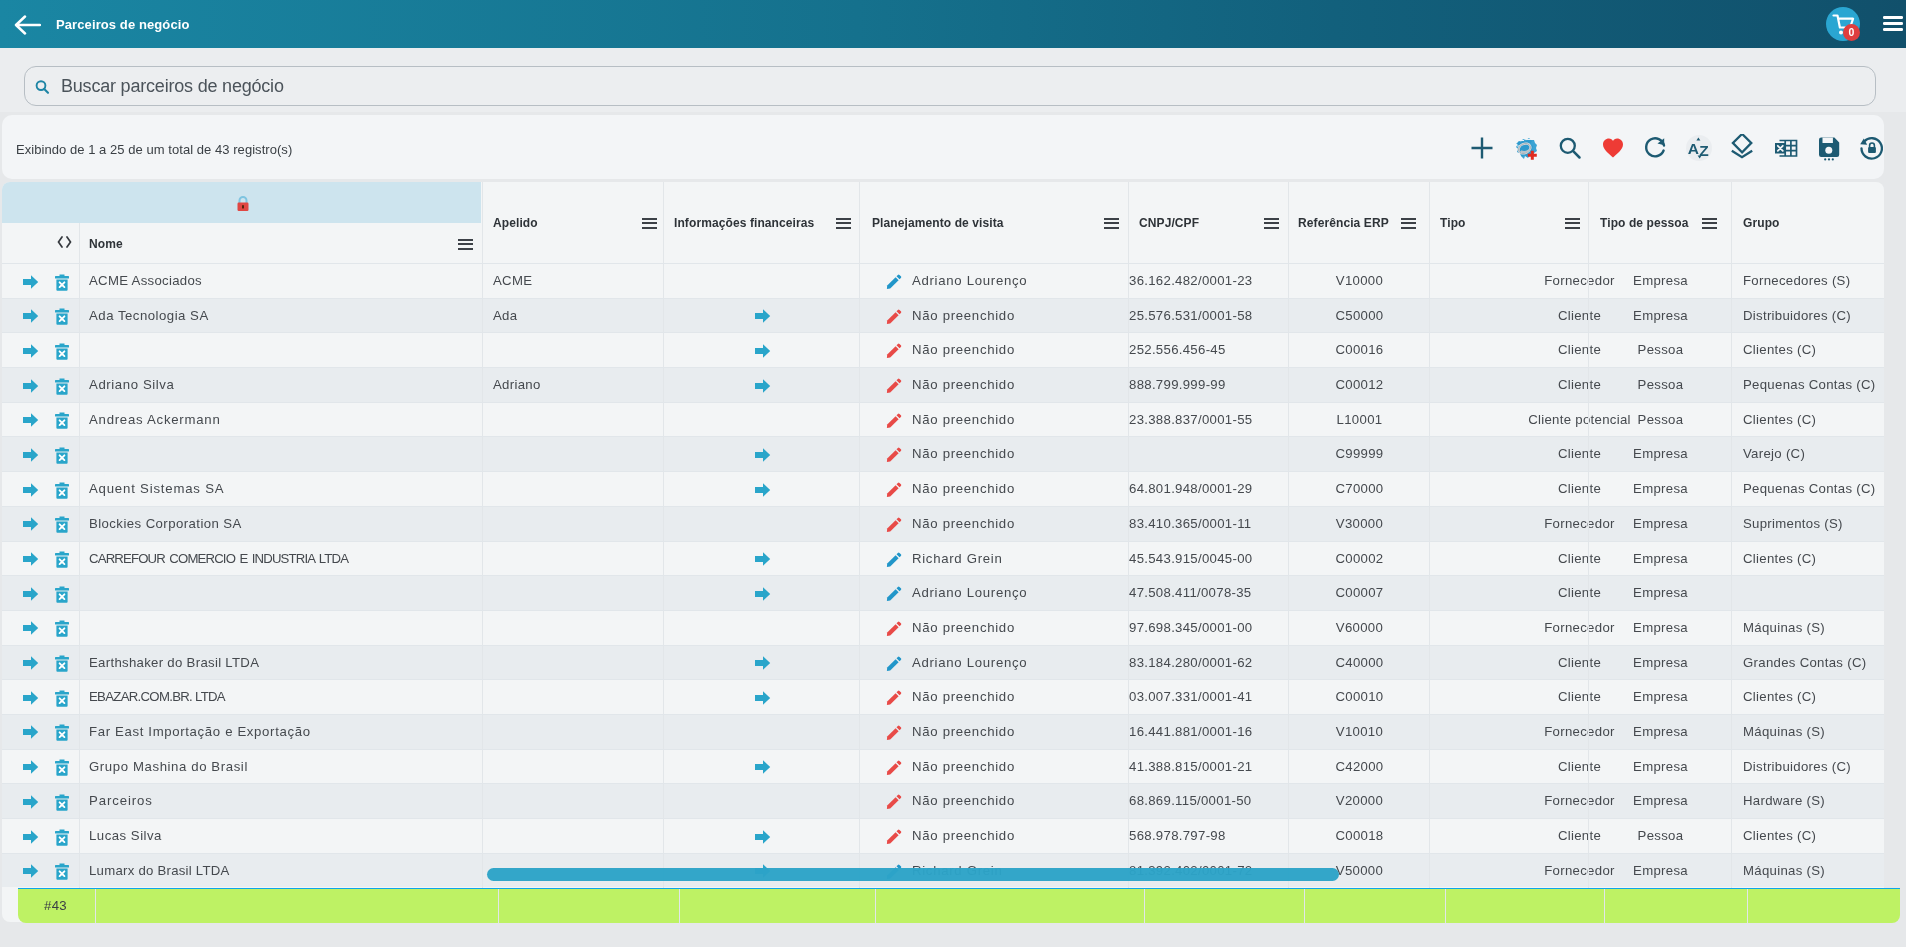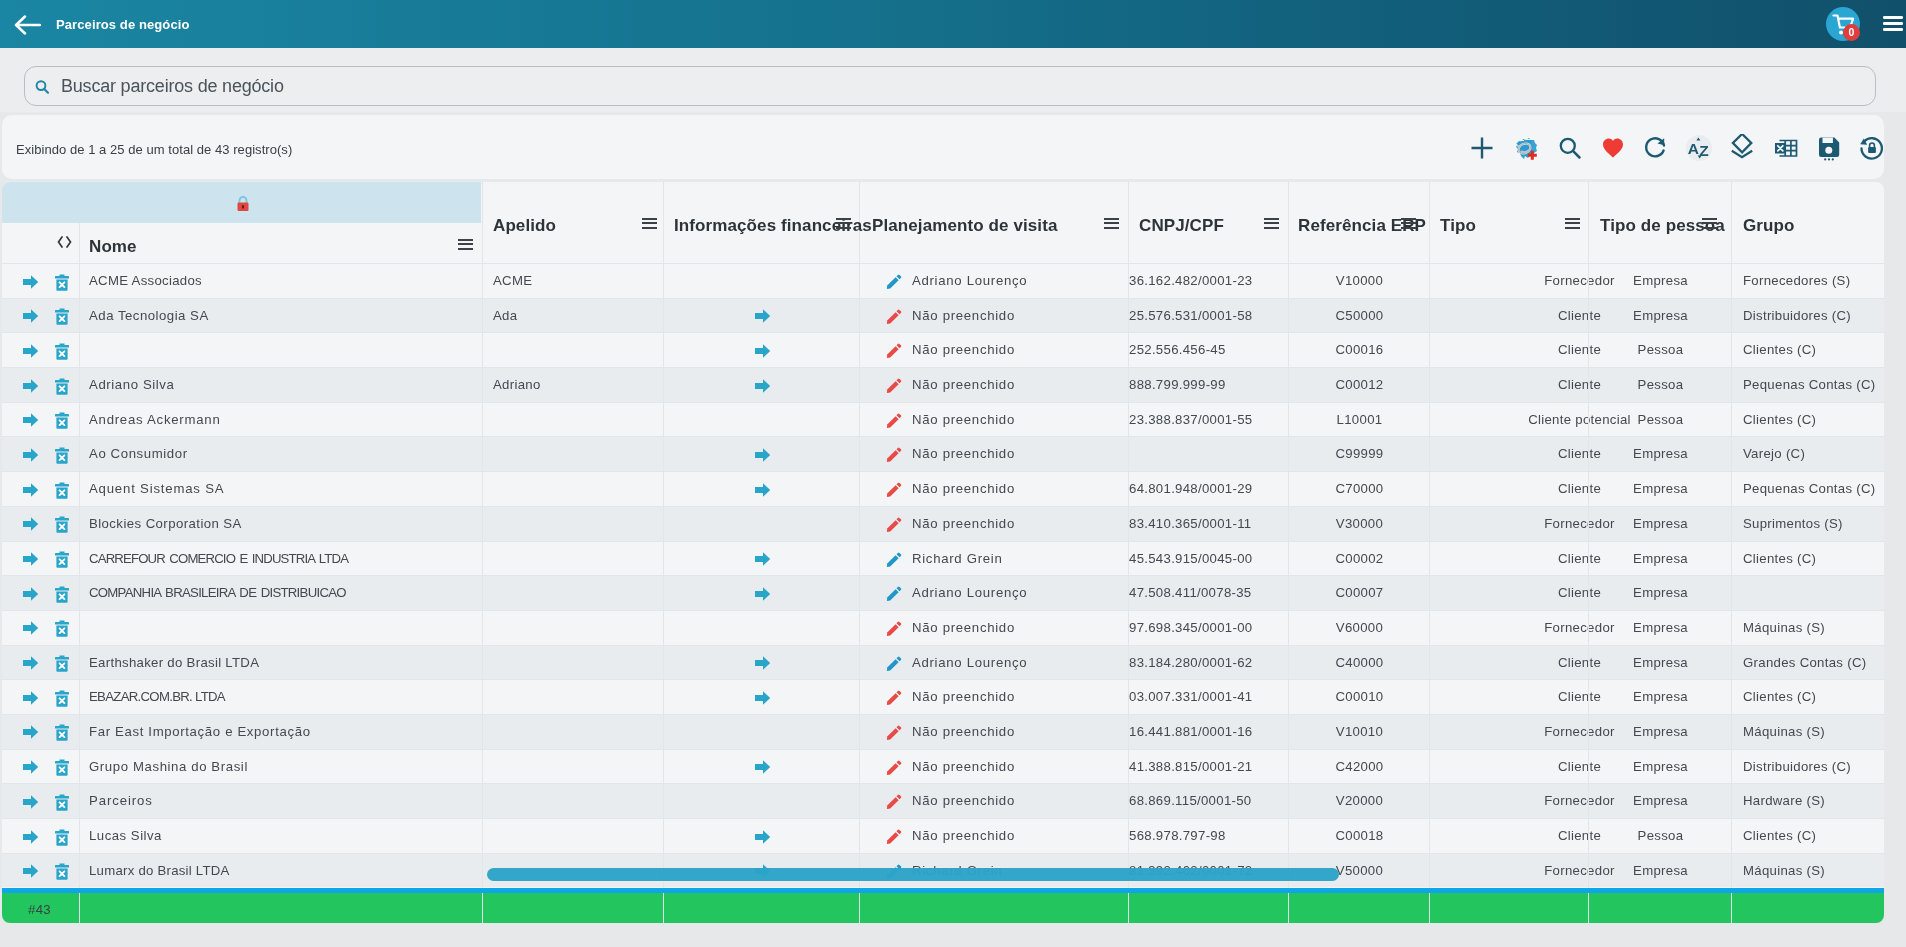--- a/index.html
+++ b/index.html
@@ -30,21 +30,21 @@
   
   .toolcard { position:absolute; left:2px; top:115px; width:1882px; height:64px; background:#f3f5f7; border-radius:10px; }
   .showing { position:absolute; left:14px; top:27px; color:#3b4045; font-size:13px; letter-spacing:0.05px; }
   .ticon { position:absolute; top:19px; width:28px; height:28px; }
 
   
   .tablecard { position:absolute; left:2px; top:182px; width:1882px; height:740px; background:#f3f5f6;
      border-radius:8px 8px 8px 8px; }
   .grouphead { position:absolute; left:0; top:0; width:479px; height:40.5px; background:#cde4ee; border-radius:8px 0 0 0; }
   .colheads { position:absolute; left:0; top:0; width:1882px; height:81px; }
-  .colheads .hcell { position:absolute; color:#2e3338; font-size:17px; font-weight:bold; letter-spacing:0.1px; }
+  .colheads .hcell { position:absolute; color:#2e3338; font-size:12px; font-weight:bold; letter-spacing:0.1px; }
   .hamb { position:absolute; width:15px; height:11px; }
   .hamb div { height:1.9px; background:#3c4147; margin-bottom:2.6px; }
   .vline { position:absolute; top:0; width:1px; background:#e2e6e9; }
 
   
   .rows { position:absolute; left:0; top:81px; width:1882px; }
   .row { position:relative; width:1882px; height:34.7px; border-top:1px solid #e1e6ea; }
   .row.odd { background:#f3f5f6; }
   .row.even { background:#e8ecef; }
   .cell { position:absolute; top:0; height:34.7px; line-height:34.7px; font-size:13.2px; color:#45494e;
@@ -53,22 +53,22 @@
   .c-apel   { left:491px; width:165px; }
   .c-cnpj   { left:1127px; width:160px; }
   .c-erp    { left:1287px; width:141px; text-align:center; }
   .c-tipo   { left:1498px; width:159px; text-align:center; }
   .c-tpes   { left:1587px; width:143px; text-align:center; }
   .c-grupo  { left:1741px; width:141px; }
   .c-plan   { left:910px; width:210px; letter-spacing:0.7px; }
   .rowicon { position:absolute; top:0; }
 
   
-  .tfoot { position:absolute; left:0; top:705.6px; width:1882px; height:35px; background:#22c55e;
-     border-top:5px solid #0ea5e9; border-radius:0 0 8px 8px; }
+  .tfoot { position:absolute; left:16px; top:705.6px; width:1882px; height:35px; background:#bef264;
+     border-top:1px solid #0ea5e9; border-radius:0 0 8px 8px; }
   .tfoot .num { position:absolute; left:26px; top:9px; font-size:13.2px; color:#3b4045; letter-spacing:0.3px; }
 
   .hscroll { position:absolute; left:487px; top:867.5px; width:852px; height:13px; border-radius:6.5px;
      background:rgba(44,163,199,0.97); z-index:5; }
 </style>
 </head>
 <body>
 
 <div class="topbar">
   <svg class="backarrow" style="left:13px;top:12px" width="28" height="24" viewBox="0 0 28 24">
@@ -399,21 +399,20 @@
 <div class="row even">
         <svg class="rowicon" style="left:20px;top:9.5px" width="17" height="16" viewBox="0 0 17 16">
           <path d="M1 4.9 h8 V1.3 L16.2 8 L9 14.7 V11.1 H1 Z" fill="#29a5ca"></path>
         </svg>
         <svg class="rowicon" style="left:52px;top:8.5px" width="16" height="18" viewBox="0 0 16 18">
           <path d="M5.5 1.5 h5 v1.5 h-5 Z" fill="#29a5ca"></path>
           <rect x="1" y="3" width="14" height="2.6" rx="0.5" fill="#29a5ca"></rect>
           <path d="M2.4 6.6 h11.2 v10.2 a0.9 0.9 0 0 1 -0.9 0.9 h-9.4 a0.9 0.9 0 0 1 -0.9 -0.9 Z" fill="#29a5ca"></path>
           <path d="M5.6 9.3 l4.8 4.8 M10.4 9.3 l-4.8 4.8" stroke="#fff" stroke-width="1.9" stroke-linecap="round"></path>
         </svg>
-        <div class="cell c-nome" style="letter-spacing:0.60px">Ao Consumidor</div>
         <svg class="rowicon" style="left:752px;top:9.5px" width="17" height="16" viewBox="0 0 17 16">
           <path d="M1 4.9 h8 V1.3 L16.2 8 L9 14.7 V11.1 H1 Z" fill="#29a5ca"></path>
         </svg>
         <svg class="rowicon" style="left:884px;top:10px" width="16" height="16" viewBox="0 0 16 16">
           <path d="M1.2 11.6 L9.6 3.2 L12.6 6.2 L4.2 14.6 L0.9 14.9 Z" fill="#e84a47"></path>
           <path d="M10.5 2.3 L11.9 0.9 a1.1 1.1 0 0 1 1.6 0 L14.9 2.3 a1.1 1.1 0 0 1 0 1.6 L13.5 5.3 Z" fill="#e84a47"></path>
         </svg>
         <div class="cell c-plan">Não preenchido</div>
         <div class="cell c-erp">C99999</div>
         <div class="cell c-tipo">Cliente</div>
@@ -531,21 +530,20 @@
 <div class="row even">
         <svg class="rowicon" style="left:20px;top:9.5px" width="17" height="16" viewBox="0 0 17 16">
           <path d="M1 4.9 h8 V1.3 L16.2 8 L9 14.7 V11.1 H1 Z" fill="#29a5ca"></path>
         </svg>
         <svg class="rowicon" style="left:52px;top:8.5px" width="16" height="18" viewBox="0 0 16 18">
           <path d="M5.5 1.5 h5 v1.5 h-5 Z" fill="#29a5ca"></path>
           <rect x="1" y="3" width="14" height="2.6" rx="0.5" fill="#29a5ca"></rect>
           <path d="M2.4 6.6 h11.2 v10.2 a0.9 0.9 0 0 1 -0.9 0.9 h-9.4 a0.9 0.9 0 0 1 -0.9 -0.9 Z" fill="#29a5ca"></path>
           <path d="M5.6 9.3 l4.8 4.8 M10.4 9.3 l-4.8 4.8" stroke="#fff" stroke-width="1.9" stroke-linecap="round"></path>
         </svg>
-        <div class="cell c-nome" style="letter-spacing:-0.72px;word-spacing:1.5px">COMPANHIA BRASILEIRA DE DISTRIBUICAO</div>
         <svg class="rowicon" style="left:752px;top:9.5px" width="17" height="16" viewBox="0 0 17 16">
           <path d="M1 4.9 h8 V1.3 L16.2 8 L9 14.7 V11.1 H1 Z" fill="#29a5ca"></path>
         </svg>
         <svg class="rowicon" style="left:884px;top:10px" width="16" height="16" viewBox="0 0 16 16">
           <path d="M1.2 11.6 L9.6 3.2 L12.6 6.2 L4.2 14.6 L0.9 14.9 Z" fill="#2196c9"></path>
           <path d="M10.5 2.3 L11.9 0.9 a1.1 1.1 0 0 1 1.6 0 L14.9 2.3 a1.1 1.1 0 0 1 0 1.6 L13.5 5.3 Z" fill="#2196c9"></path>
         </svg>
         <div class="cell c-plan">Adriano Lourenço</div>
         <div class="cell c-cnpj">47.508.411/0078-35</div>
         <div class="cell c-erp">C00007</div>

